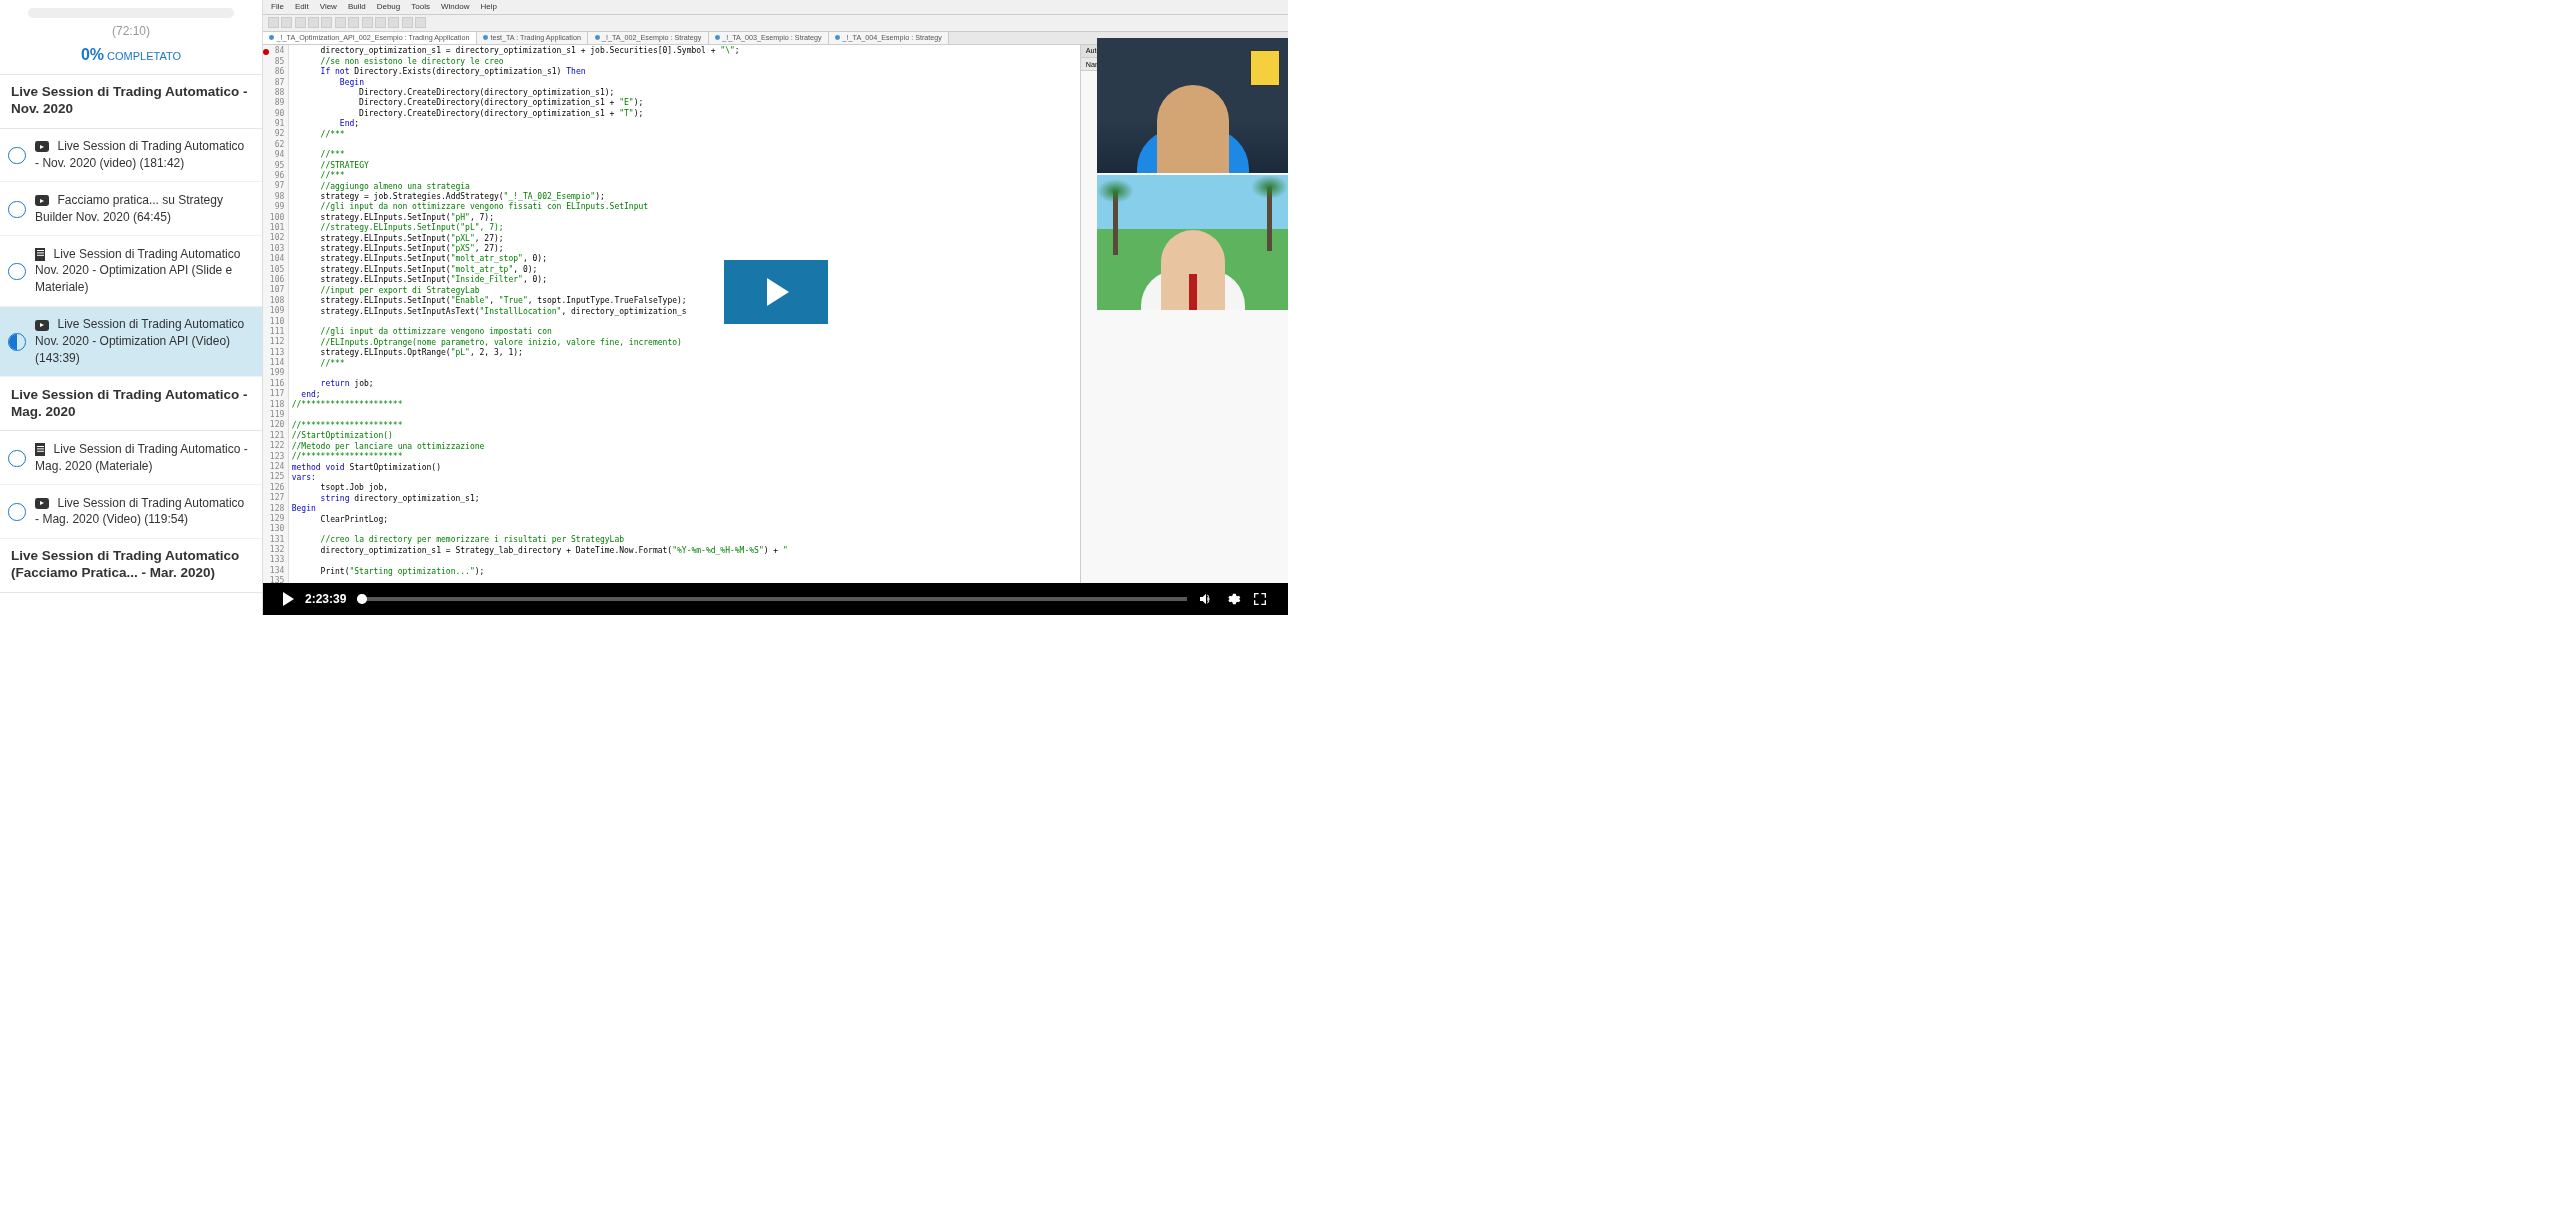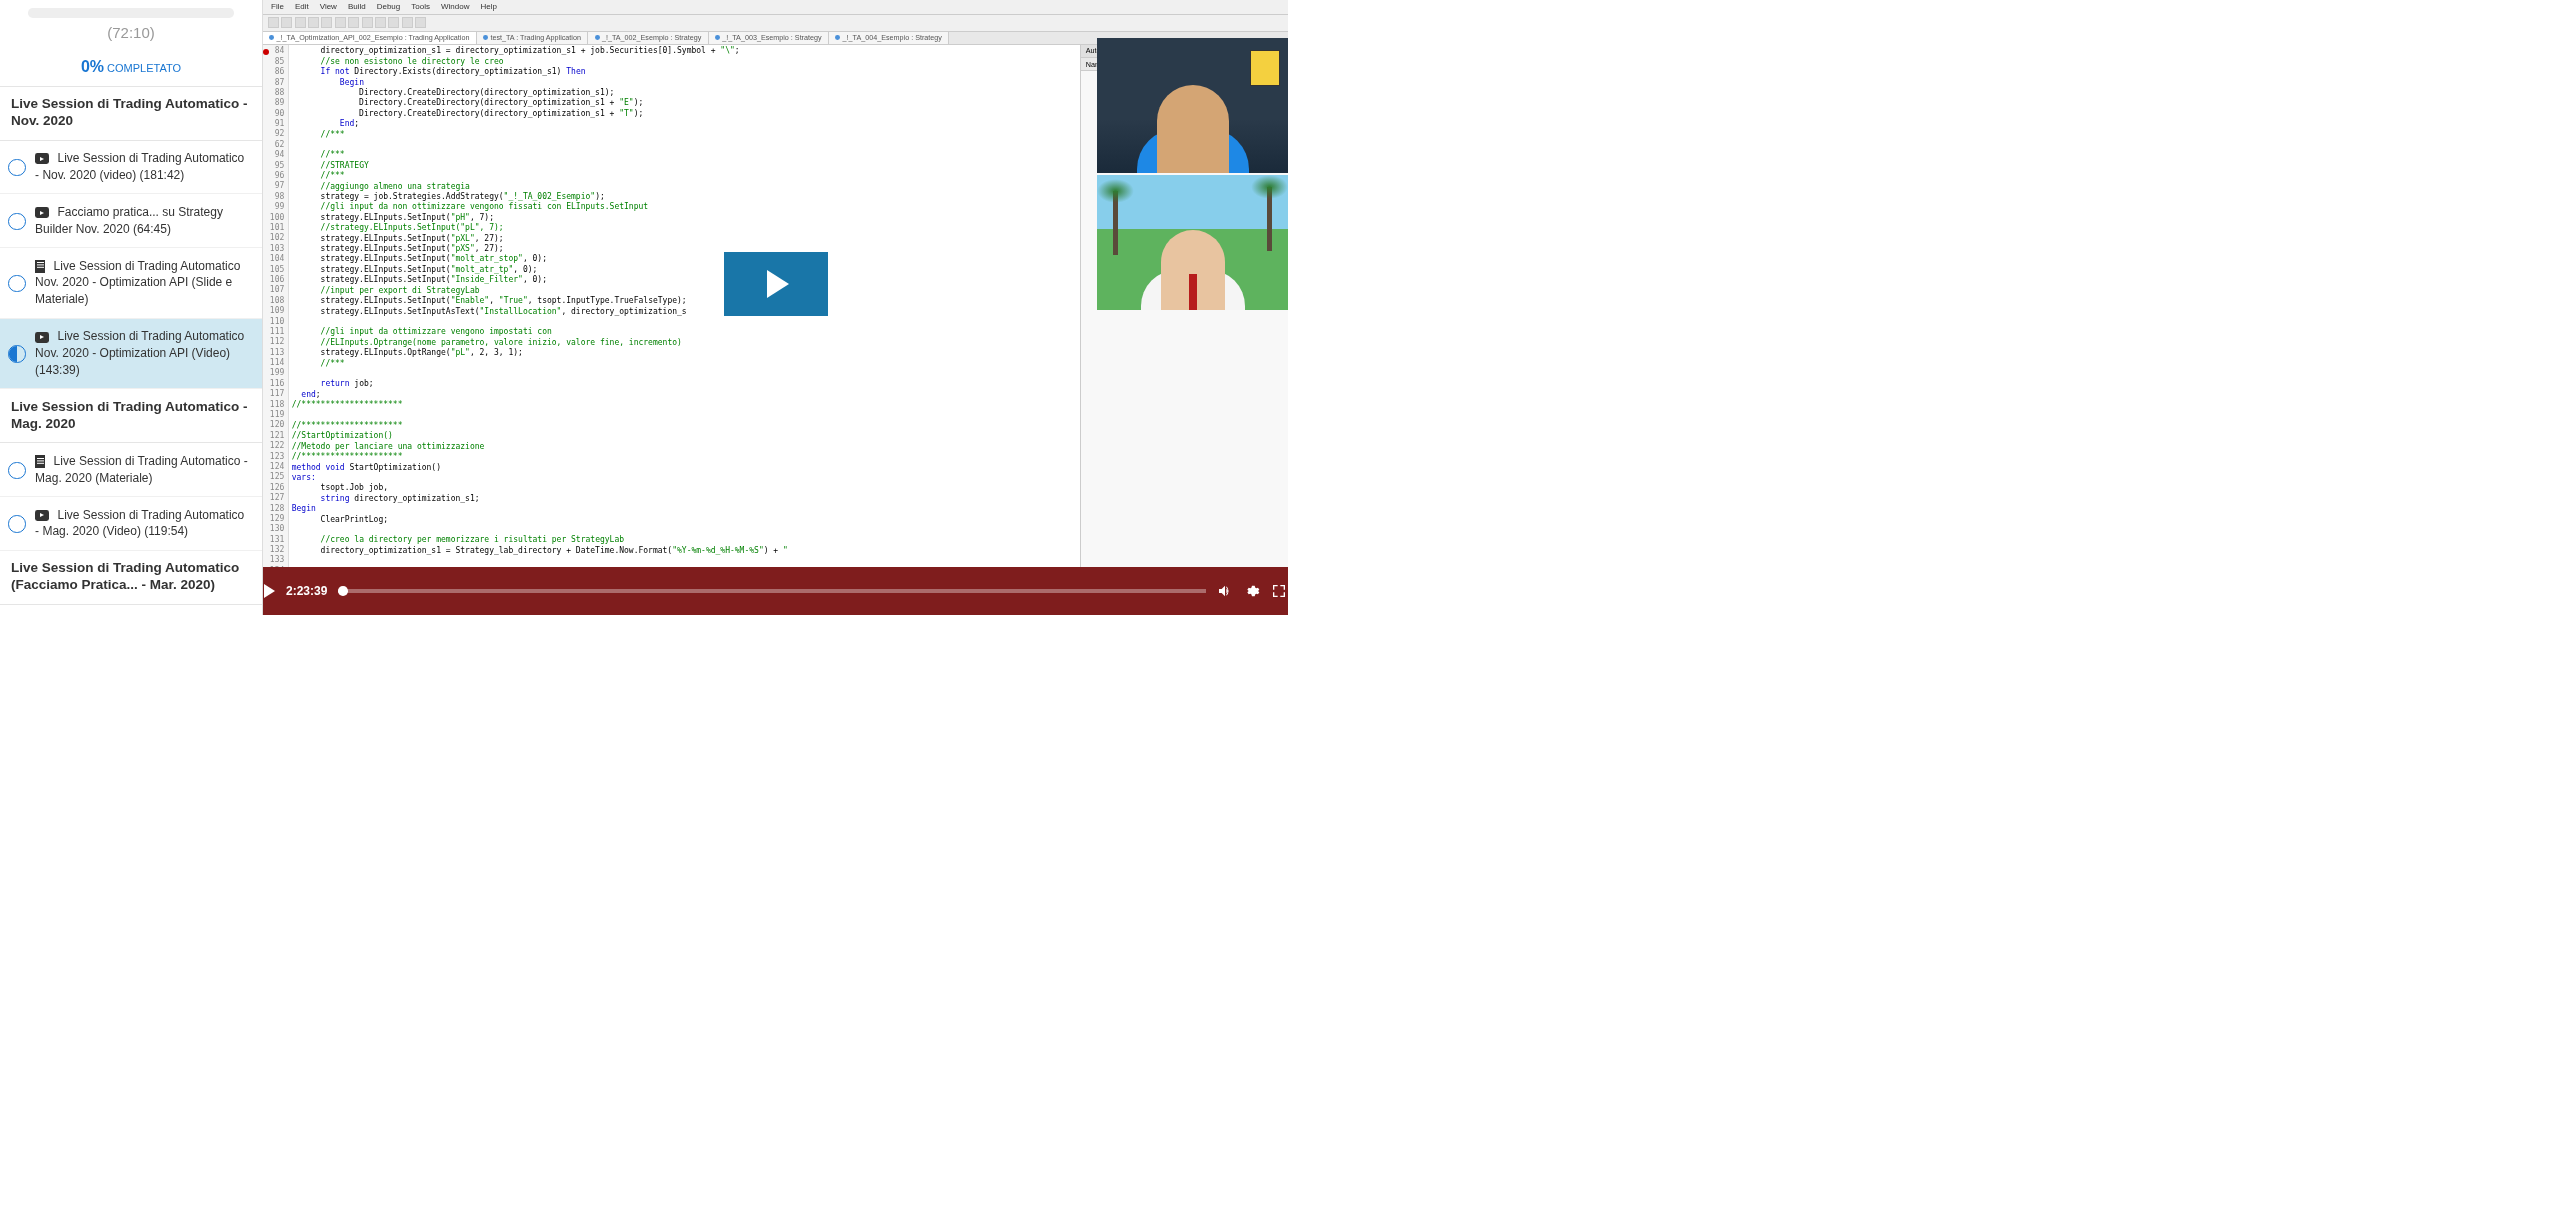--- a/index.html
+++ b/index.html
@@ -3,21 +3,21 @@
 <meta charset="utf-8">
 <style>
 * { margin: 0; padding: 0; box-sizing: border-box; }
 body { font-family: Arial, sans-serif; background: #fff; overflow: hidden; }
 .app { display: flex; height: 615px; width: 1288px; }
 
 
 .sidebar { width: 263px; background: #fff; border-right: 0.8px solid #ddd; overflow-y: auto; }
 .progress-section { padding: 8px 12px 9.6px; border-bottom: 0.8px solid #e5e5e5; }
 .progress-placeholder { height: 9.6px; background: #eee; border-radius: 4.8px; margin: 0 16px 6.4px; }
-.progress-time { text-align: center; font-size: 15px; color: #999; margin-bottom: 17px; }
+.progress-time { text-align: center; font-size: 12px; color: #999; margin-bottom: 8px; }
 .progress-label { text-align: center; color: #1976d2; font-size: 11px; }
 .progress-label .pct { font-size: 16px; font-weight: bold; }
 
 .section-header { padding: 9.6px 11px; font-size: 13.5px; font-weight: bold; color: #333; border-bottom: 0.8px solid #e5e5e5; line-height: 1.25; }
 .lesson { display: flex; align-items: center; padding: 9.6px 11px 9.6px 8px; border-bottom: 0.8px solid #f0f0f0; cursor: pointer; }
 .lesson.active { background: #d0e8f2; }
 .lesson-circle { width: 17.5px; height: 17.5px; border: 1.6px solid #1976d2; border-radius: 50%; flex-shrink: 0; margin-right: 9.6px; margin-top: 1.6px; position: relative; }
 .lesson-circle.half::after { content: ""; position: absolute; inset: 0; border-radius: 50%; background: linear-gradient(90deg, #1976d2 50%, transparent 50%); }
 .lesson-body { flex: 1; font-size: 12px; color: #333; line-height: 1.4; }
 .lesson-icon { display: inline-block; vertical-align: middle; margin-right: 4.8px; }
@@ -67,21 +67,21 @@
 .cam2 .p2 { right: 16px; top: 12px; }
 .cam2 .person { position: absolute; left: 50%; bottom: 0; transform: translateX(-50%); width: 64px; height: 80px; background: #e8c4a0; border-radius: 32px 32px 0 0; }
 .cam2 .shirt { position: absolute; left: 50%; bottom: 0; transform: translateX(-50%); width: 104px; height: 40px; background: #f5f5f5; border-radius: 36px 36px 0 0; }
 .cam2 .tie { position: absolute; left: 50%; bottom: 0; transform: translateX(-50%); width: 8px; height: 36px; background: #b71c1c; }
 
 
 .play-overlay { position: absolute; left: 50%; top: 50%; transform: translate(-50%, -50%); width: 104px; height: 64px; background: #1976a8; display: flex; align-items: center; justify-content: center; cursor: pointer; }
 .play-overlay::after { content: ""; border-left: 22px solid #fff; border-top: 14.3px solid transparent; border-bottom: 14.3px solid transparent; margin-left: 4.8px; }
 
 
-.controls { height: 48px; background: #7f1d1d; display: flex; align-items: center; padding: 0 1px; gap: 11px; color: #fff; }
+.controls { height: 32px; background: #000000; display: flex; align-items: center; padding: 0 20px; gap: 11px; color: #fff; }
 .ctrl-play { width: 0; height: 0; border-left: 11px solid #fff; border-top: 7.2px solid transparent; border-bottom: 7.2px solid transparent; cursor: pointer; }
 .ctrl-time { font-size: 12px; font-weight: bold; }
 .ctrl-track { flex: 1; height: 3.2px; background: rgba(255,255,255,0.35); position: relative; cursor: pointer; }
 .ctrl-track::after { content: ""; position: absolute; left: 0; top: -3.2px; width: 9.6px; height: 9.6px; background: #fff; border-radius: 50%; }
 .ctrl-icon { width: 16px; height: 16px; cursor: pointer; }
 .vol-icon svg, .gear-icon svg, .fs-icon svg { fill: #fff; }
 </style>
 </head>
 <body>
 

